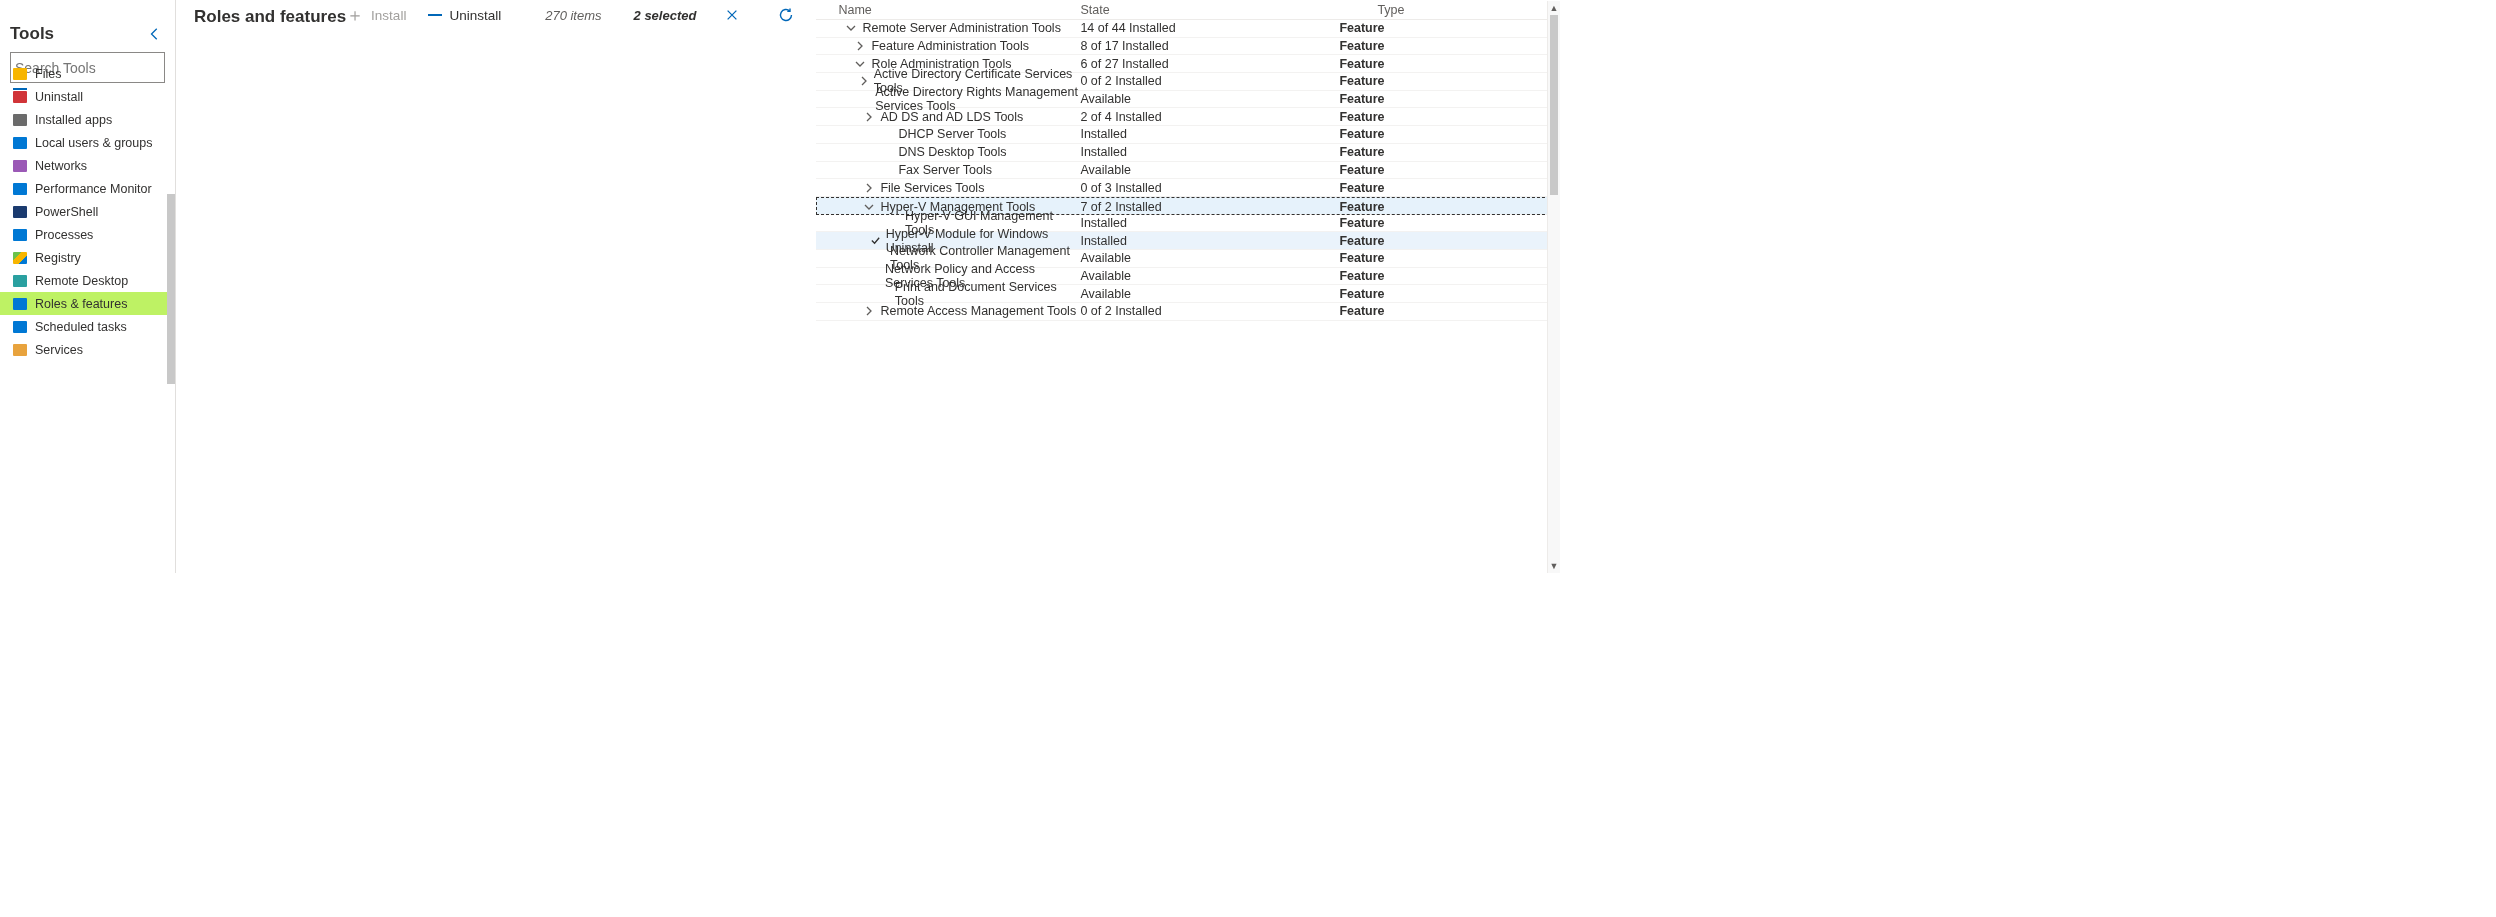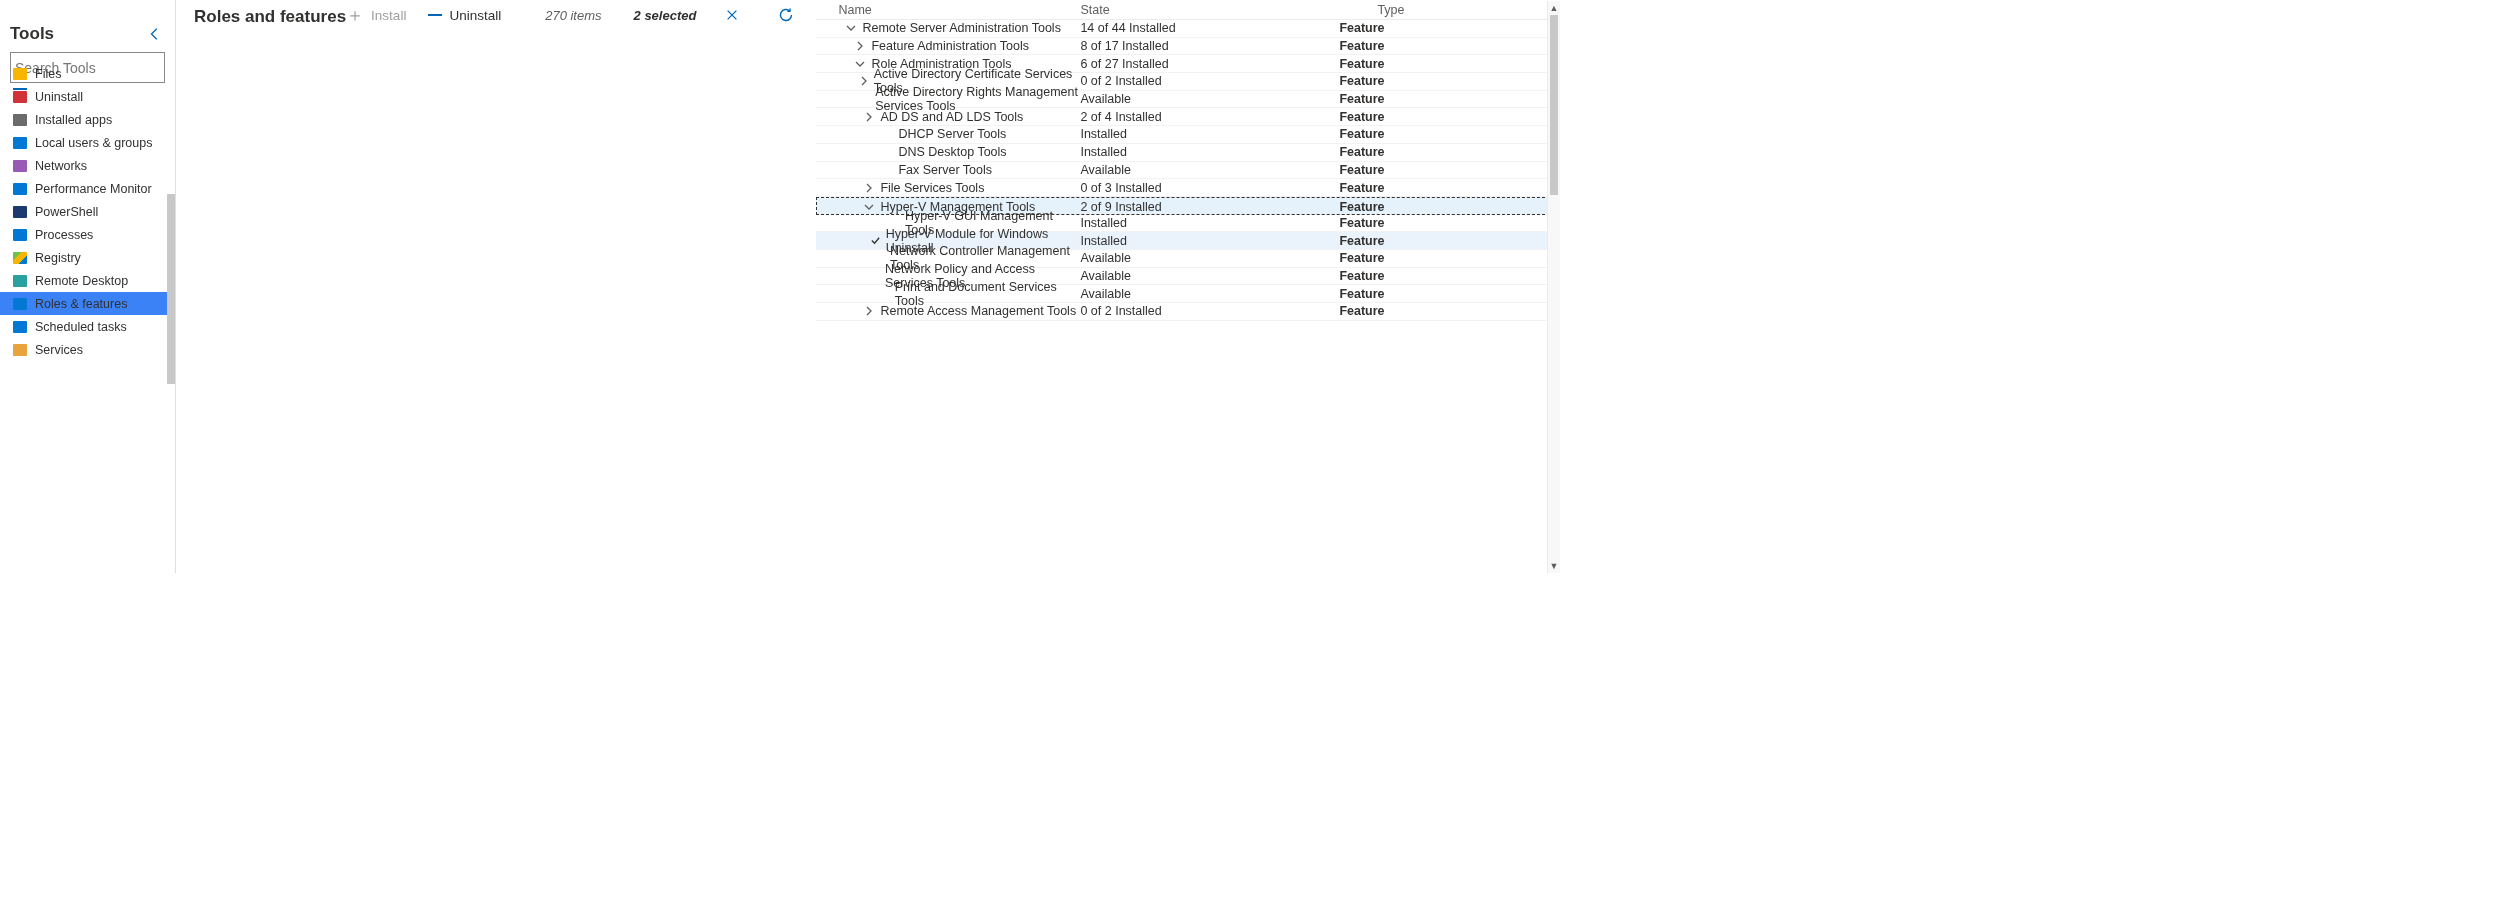--- a/index.html
+++ b/index.html
@@ -11,21 +11,21 @@
   .sidebar-header { display:flex; align-items:center; padding:24px 10px 4px 10px; }
   .sidebar-title { font-size: 17px; font-weight:600; flex:1; }
   .collapse-btn { width:20px; height:20px; color:#0067b8; cursor:pointer; display:flex; align-items:center; justify-content:center; }
   .search-box { margin:4px 10px 0 10px; border:1px solid #8a8886; height:31px; display:flex; align-items:center; padding:0 6px 0 4px; }
   .search-box input { border:none; outline:none; flex:1; font-size:14px; color:#605e5c; background:transparent; }
   .search-box .mag { color:#0067b8; width:18px;height:18px; }
   .blue-frag { height:2px; width:14px; background:#0067b8; margin:5px 0 0 13px; }
   .sidebar-scroll { position:absolute; top:60px; bottom:0; left:0; right:0; overflow-y:auto; }
   .sidebar-scroll-inner { padding-top:2px; }
   .side-item { display:flex; align-items:center; height:23px; padding:0 10px 0 12px; cursor:pointer; gap:8px; font-size:12.5px; }
-  .side-item.selected { background:#3b82f6; }
+  .side-item.selected { background:#bef264; }
   .side-icon { width:15px; height:15px; display:flex; align-items:center; justify-content:center; }
   .side-label { flex:1; white-space:nowrap; }
 
   
   .ic-yellow  { background:#f7b500; }
   .ic-red     { background:#d13438; }
   .ic-grid    { background:#6b6b6b; }
   .ic-blue    { background:#0078d4; }
   .ic-teal    { background:#2aa0a0; }
   .ic-orange  { background:#e8a33d; }
@@ -353,21 +353,21 @@
             <div class="c-name">
               <span style="width:46px"></span>
               <span class="expander chev chev-down">
                 <svg viewBox="0 0 10 10">
                   <path d="M1 3 L5 7 L9 3" fill="none" stroke="currentColor" stroke-width="1.3"></path>
                 </svg>
               </span>
               <span style="width:4px"></span>
               <span>Hyper-V Management Tools</span>
             </div>
-            <div class="c-state">2 of 9 Installed</div>
+            <div class="c-state">7 of 2 Installed</div>
             <div class="c-type">Feature</div>
           </div>
           <div class="row">
             <div class="c-name">
               <span style="width:73px"></span>
               <span class="expander"></span>
               <span style="width:4px"></span>
               <span>Hyper-V GUI Management Tools</span>
             </div>
             <div class="c-state">Installed</div>

